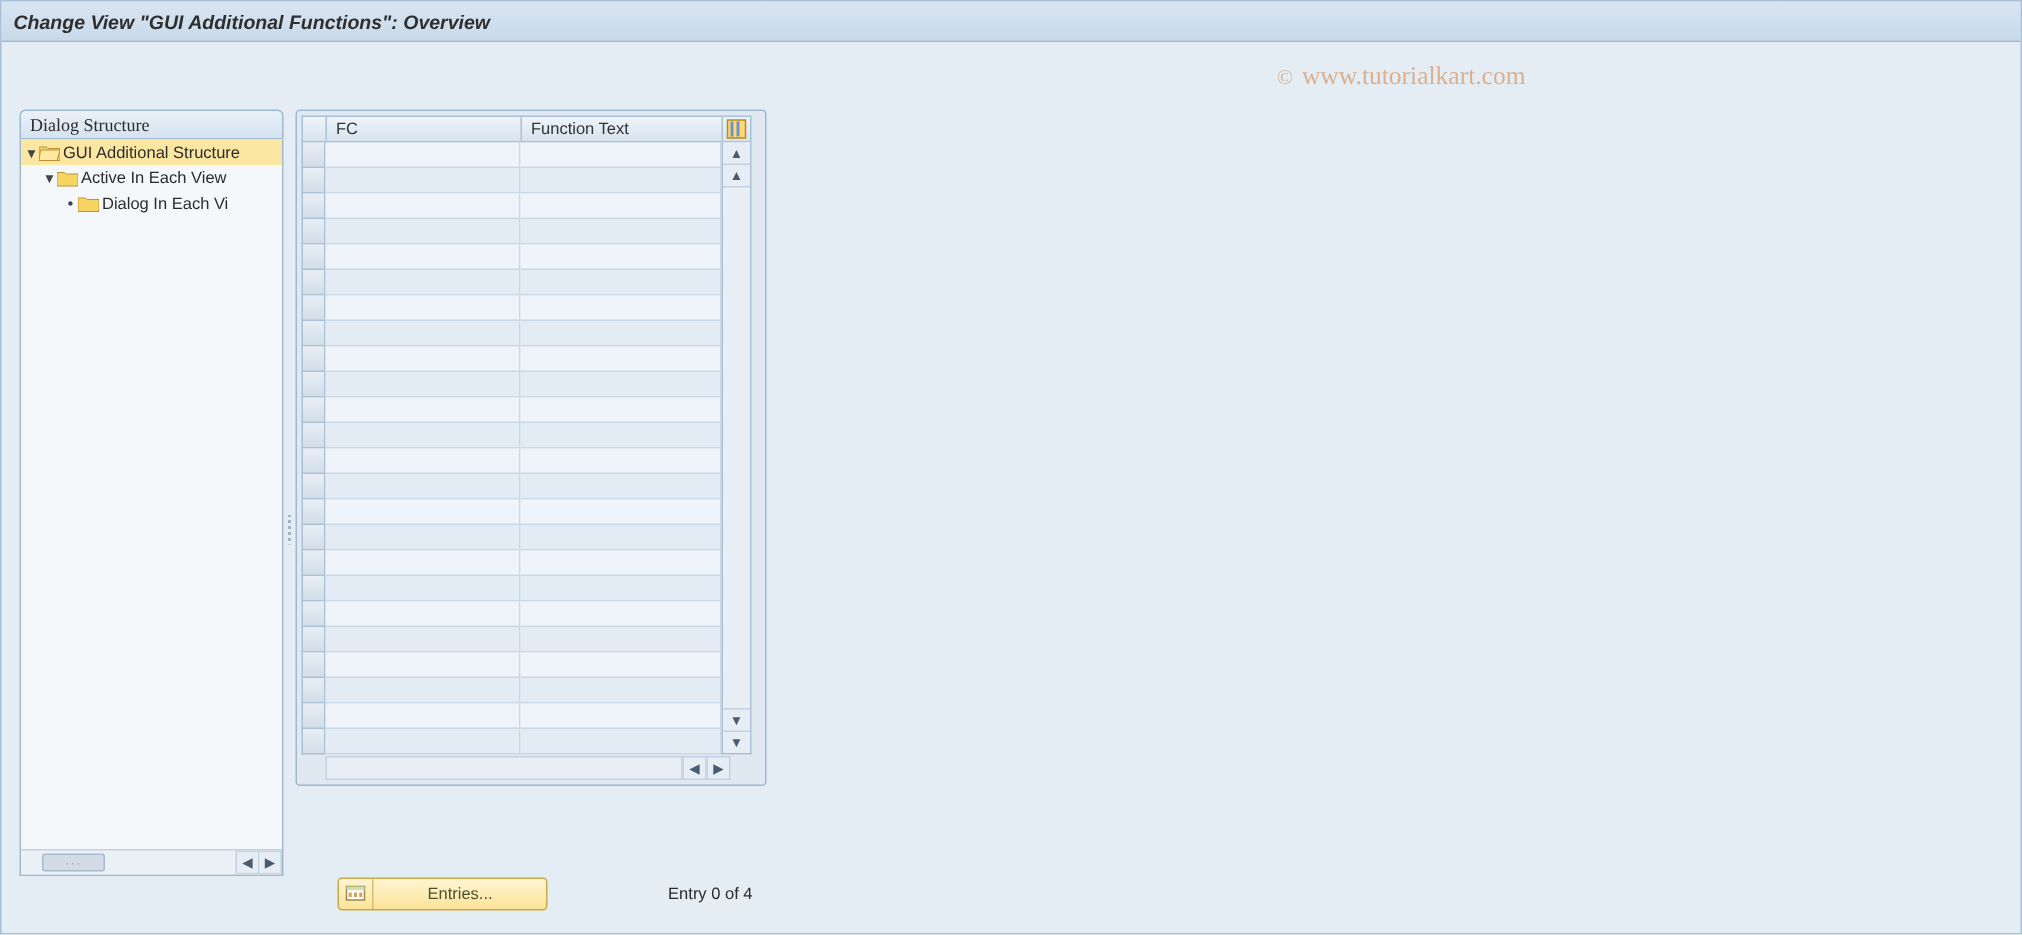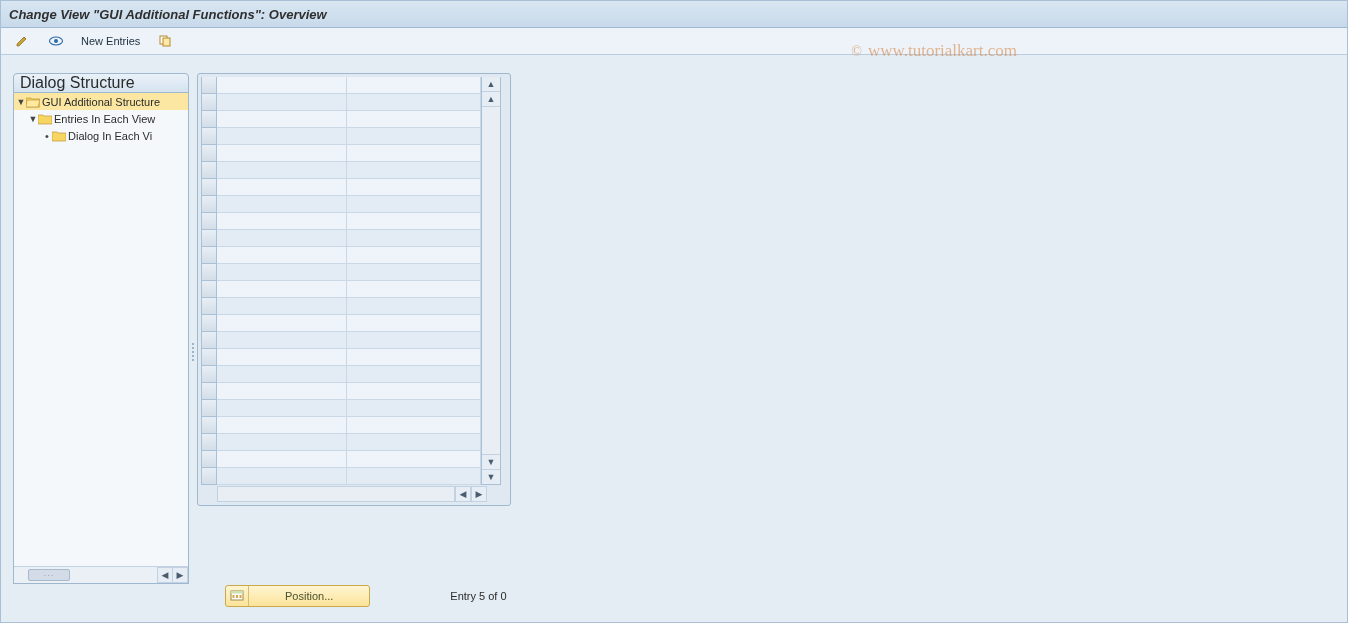--- a/index.html
+++ b/index.html
@@ -5,21 +5,21 @@
   html,body{margin:0;padding:0;font-family:Arial,Helvetica,sans-serif;font-size:11px;color:#2b2b2b;background:#eef3f8;}
   .app{width:1348px;height:623px;position:relative;background:#e4ecf4;border:1px solid #a9bfd6;box-sizing:border-box;overflow:hidden;}
   
   .titlebar{height:26px;background:linear-gradient(#d9e6f2,#c7d9ea);border-bottom:1px solid #9fb7cf;display:flex;align-items:center;padding:0 8px;font-size:13px;font-weight:bold;font-style:italic;color:#2f2f2f;}
   
   .toolbar{height:26px;background:#edf3f9;border-bottom:1px solid #b9cde0;display:flex;align-items:center;gap:4px;padding:0 6px;}
   .tbtn{display:inline-flex;align-items:center;justify-content:center;height:20px;min-width:20px;padding:0 4px;border:1px solid transparent;border-radius:3px;cursor:pointer;}
   .link{color:#234;cursor:pointer;}
   .leftpanel{position:absolute;left:12px;top:72px;width:176px;height:532px;}
   .panelbox{background:#e4ecf4;}
-  .panelhdr{height:18px;display:flex;align-items:center;padding:0 6px;background:linear-gradient(#eaf1f8,#d5e3f0);border:1px solid #9fb7cf;border-top-left-radius:4px;border-top-right-radius:4px;font-size:16px;}
+  .panelhdr{height:18px;display:flex;align-items:center;padding:0 6px;background:linear-gradient(#eaf1f8,#d5e3f0);border:1px solid #9fb7cf;border-top-left-radius:4px;border-top-right-radius:4px;font-size:12px;font-family:Liberation Serif, serif;}
   .treebox{border:1px solid #9fb7cf;border-top:none;height:490px;background:#f5f8fb;overflow:hidden;position:relative;}
   .treerow{display:flex;align-items:center;height:17px;padding:0 2px;white-space:nowrap;font-size:11px;}
   .treerow.sel{background:#fbe7a2;}
   .arrow{width:10px;display:inline-block;text-align:center;color:#444;font-size:9px;}
   .dot{width:10px;display:inline-block;text-align:center;color:#444;}
   .folder{width:14px;height:12px;display:inline-block;margin-right:2px;}
   .folder svg{display:block;}
   .indent1{padding-left:14px;}
   .indent2{padding-left:28px;}
   
@@ -59,41 +59,20 @@
 </style>
 </head>
 <body>
 
 <div class="app">
 
   <div class="titlebar">
     <span>Change View "GUI Additional Functions": Overview</span>
   </div>
 
-  <div class="toolbar">
-    <span class="tbtn" title="Display/Change">
-      <svg width="14" height="14" viewBox="0 0 14 14">
-          <path d="M2 10 L9 3 L11 5 L4 12 L2 12 Z" fill="#c9a23a" stroke="#8a6a16" stroke-width="0.7"></path>
-          <path d="M9 3 L11 5" stroke="#8a6a16" stroke-width="0.7"></path>
-        </svg>
-    </span>
-    <span class="tbtn" title="Other view">
-      <svg width="16" height="14" viewBox="0 0 16 14">
-          <ellipse cx="8" cy="7" rx="6.5" ry="4" fill="none" stroke="#2e6bab" stroke-width="1.1"></ellipse>
-          <circle cx="8" cy="7" r="2" fill="#2e6bab"></circle>
-        </svg>
-    </span>
-    <span class="link" style="margin:0 6px;">New Entries</span>
-    <span class="tbtn" title="Copy as">
-      <svg width="14" height="14" viewBox="0 0 14 14">
-          <rect x="2" y="2" width="7" height="8" fill="#fff" stroke="#b58a2a"></rect>
-          <rect x="5" y="4" width="7" height="8" fill="#ffe9a8" stroke="#b58a2a"></rect>
-        </svg>
-    </span>
-  </div>
 
   <div class="leftpanel panelbox">
     <div class="panelhdr">Dialog Structure</div>
     <div class="treebox">
       <div class="treerow sel">
         <span class="arrow">▼</span>
         <span class="folder">
           <svg width="14" height="12" viewBox="0 0 14 12">
               <path d="M0 2h5l1 1h8v8H0z" fill="#f7d563" stroke="#b58a2a" stroke-width="0.6"></path>
               <path d="M1 4h13l-2 7H0z" fill="#ffe9a0" stroke="#b58a2a" stroke-width="0.6"></path>
@@ -101,21 +80,21 @@
         </span>
         <span>GUI Additional Structure</span>
       </div>
       <div class="treerow indent1">
         <span class="arrow">▼</span>
         <span class="folder">
           <svg width="14" height="12" viewBox="0 0 14 12">
               <path d="M0 2h5l1 1h8v8H0z" fill="#f7d563" stroke="#b58a2a" stroke-width="0.6"></path>
             </svg>
         </span>
-        <span>Entries In Each View</span>
+        <span>Active In Each View</span>
       </div>
       <div class="treerow indent2">
         <span class="dot">•</span>
         <span class="folder">
           <svg width="14" height="12" viewBox="0 0 14 12">
               <path d="M0 2h5l1 1h8v8H0z" fill="#f7d563" stroke="#b58a2a" stroke-width="0.6"></path>
             </svg>
         </span>
         <span>Dialog In Each Vi</span>
       </div>
@@ -126,20 +105,32 @@
       </div>
     </div>
   </div>
 
   <div class="splitter">
       <div class="dots"></div>
     </div>
 
   <div class="gridwrap">
     <div class="grid">
+      <div class="ghdr">
+        <div class="ghcell gcorner"></div>
+        <div class="ghcell" style="width:130px">FC</div>
+        <div class="ghcell" style="width:134px">Function Text</div>
+        <div class="ghcell gsettings">
+          <svg width="14" height="14" viewBox="0 0 14 14">
+              <rect x="1" y="1" width="12" height="12" fill="#ffd873" stroke="#b58a2a"></rect>
+              <rect x="3" y="2" width="2" height="10" fill="#6a93c7"></rect>
+              <rect x="7" y="2" width="2" height="10" fill="#6a93c7"></rect>
+            </svg>
+        </div>
+      </div>
       <div id="grid-body">
           <div class="grow">
             <div class="gsel"></div>
             <div class="gcell" style="width:130px"></div>
             <div class="gcell" style="width:134px"></div>
             <div style="width:20px;position:relative">
               <div style="position:absolute;top:0;left:0;width:20px;height:408px;" class="gscroll">
                 <div class="vsbtn">▲</div>
                 <div class="vsbtn" style="border-bottom:1px solid #c2d2e2">▲</div>
                 <div style="flex:1"></div>
@@ -301,22 +292,22 @@
     <div class="posbtn">
       <span class="posicon">
         <svg width="14" height="14" viewBox="0 0 14 14">
             <rect x="1" y="2" width="12" height="9" fill="#fff" stroke="#9c8a4a"></rect>
             <rect x="1" y="2" width="12" height="2.5" fill="#cfe0b0"></rect>
             <rect x="2.5" y="6" width="2" height="3" fill="#d8a44a"></rect>
             <rect x="6" y="6" width="2" height="3" fill="#d8a44a"></rect>
             <rect x="9.5" y="6" width="2" height="3" fill="#d8a44a"></rect>
           </svg>
       </span>
-      <span class="poslabel">Position...</span>
+      <span class="poslabel">Entries...</span>
     </div>
-    <span class="entry">Entry 5 of 0</span>
+    <span class="entry">Entry 0 of 4</span>
   </div>
 
   <div class="watermark">
     <span class="c">©</span><span>www.tutorialkart.com</span>
   </div>
 
 </div>
 
 </body></html>

